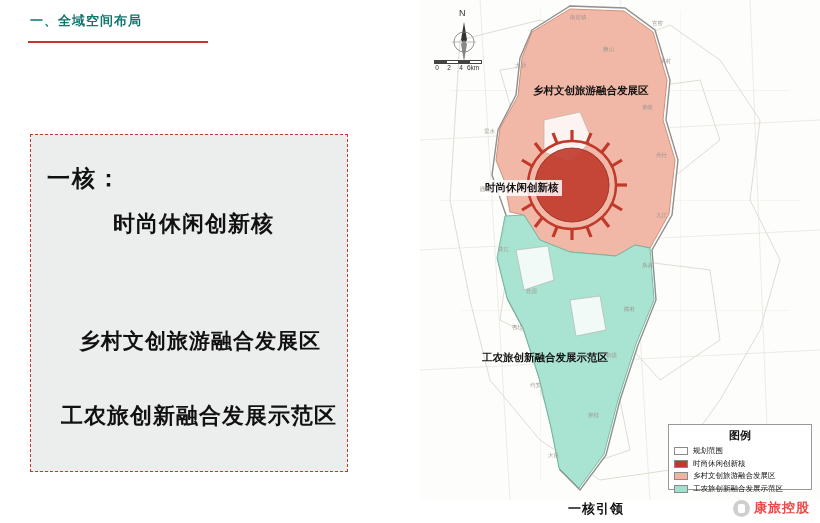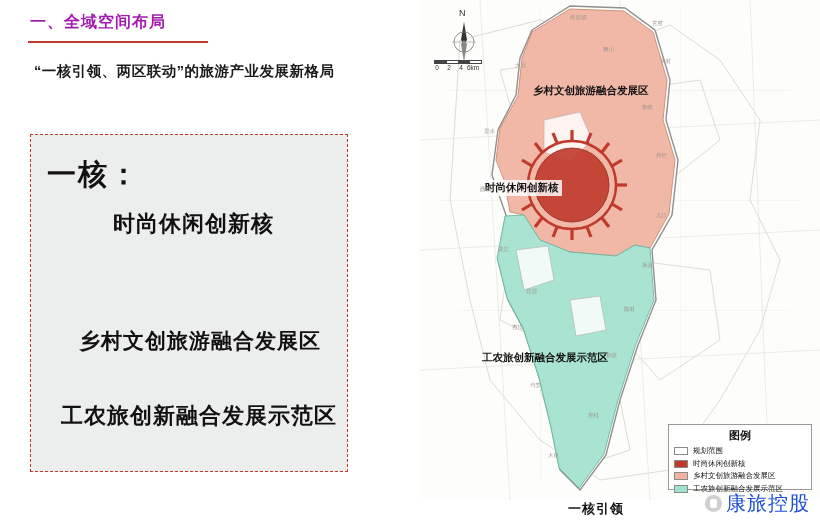--- a/index.html
+++ b/index.html
@@ -25,23 +25,23 @@
     position: absolute;
     left: 0;
     top: 0;
     width: 420px;
     height: 523px;
   }
   .section-title {
     position: absolute;
     left: 30px;
     top: 12px;
-    font-size: 16px;
-    font-weight: bold;
-    color: #a21caf;
+    font-size: 13px;
+    font-weight: bold;
+    color: #0f766e;
     letter-spacing: 1px;
   }
   .title-underline {
     position: absolute;
     left: 28px;
     top: 41px;
     width: 180px;
     height: 2px;
     background: #c0392b;
   }
@@ -63,21 +63,21 @@
     background: #eceeed;
     border: 1.5px dashed #c0392b;
     box-sizing: border-box;
   }
   .callout-line {
     position: absolute;
     color: #111;
     font-weight: bold;
     white-space: nowrap;
   }
-  .cl-1 { left: 16px;  top: 20px;  font-size: 29px; letter-spacing: 2px; text-align: right; }
+  .cl-1 { left: 16px;  top: 28px;  font-size: 23px; letter-spacing: 2px; text-align: right; }
   .cl-2 { left: 82px;  top: 74px;  font-size: 22px; letter-spacing: 1px; }
   .cl-3 { left: 16px;  top: 150px; font-size: 23px; letter-spacing: 2px; }
   .cl-4 { left: 48px;  top: 192px; font-size: 21px; letter-spacing: 1px; }
   .cl-5 { left: 30px;  top: 266px; font-size: 22px; letter-spacing: 1px; }
 
   
   .map-area {
     position: absolute;
     left: 420px;
     top: 0;
@@ -219,45 +219,44 @@
   }
   .wm-logo:after {
     content: "";
     position: absolute;
     left: 5px; top: 4px;
     width: 7px; height: 9px;
     border-radius: 2px;
     background: #fff;
   }
   .wm-text {
-    font-size: 20px;
-    font-weight: normal;
+    font-size: 13px;
+    font-weight: bold;
     letter-spacing: 1px;
-    color: #1d4ed8;
+    color: #ef4444;
   }
 
   
   .place {
     position: absolute;
     font-size: 5.5px;
     color: #9a958d;
     white-space: nowrap;
   }
 </style>
 </head>
 <body>
 
 <div class="page">
 
   <div class="left-col">
 
     <div class="section-title">一、全域空间布局</div>
     <div class="title-underline"></div>
 
-    <div class="subtitle">“一核引领、两区联动”的旅游产业发展新格局</div>
 
     <div class="callout-box">
       <div class="callout-line cl-1">一核：</div>
       <div class="callout-line cl-2">时尚休闲创新核</div>
       <div class="callout-line cl-4">乡村文创旅游融合发展区</div>
       <div class="callout-line cl-5">工农旅创新融合发展示范区</div>
     </div>
   </div>
 
   <div class="map-area">

